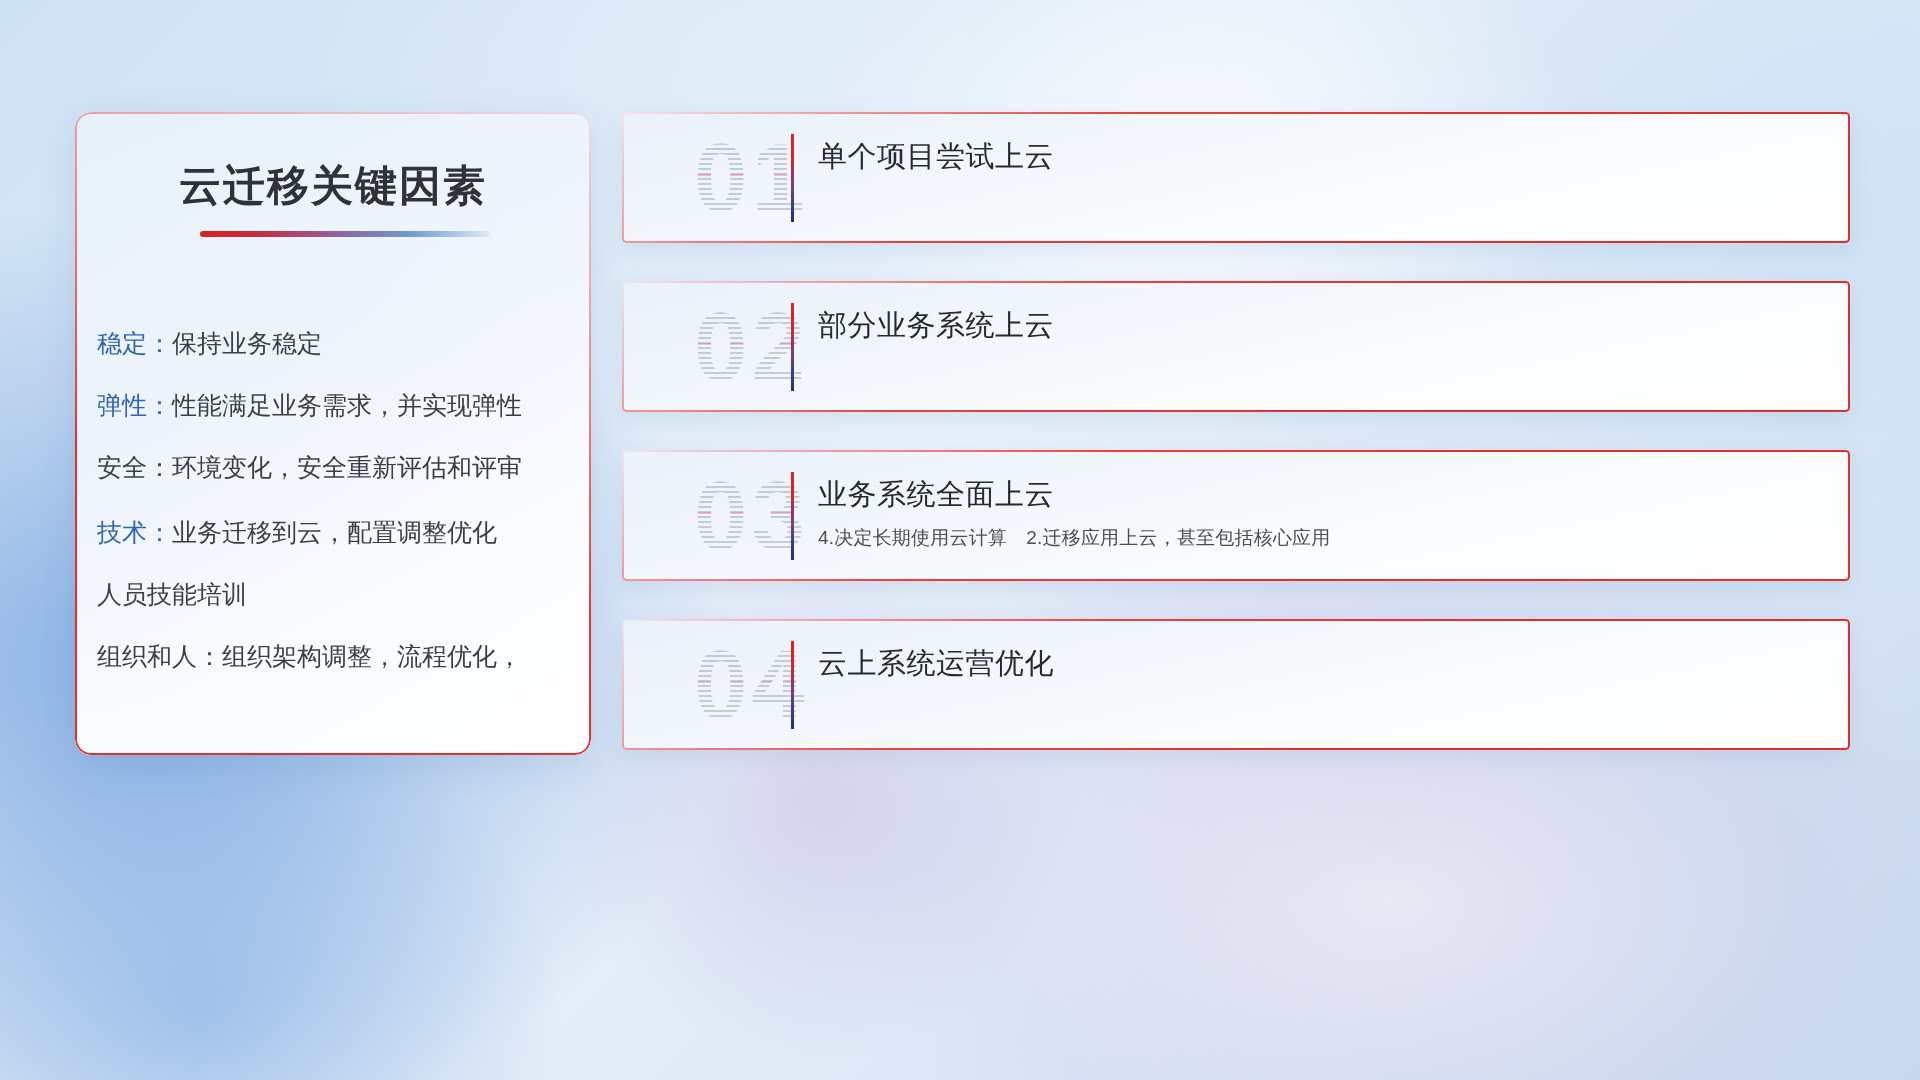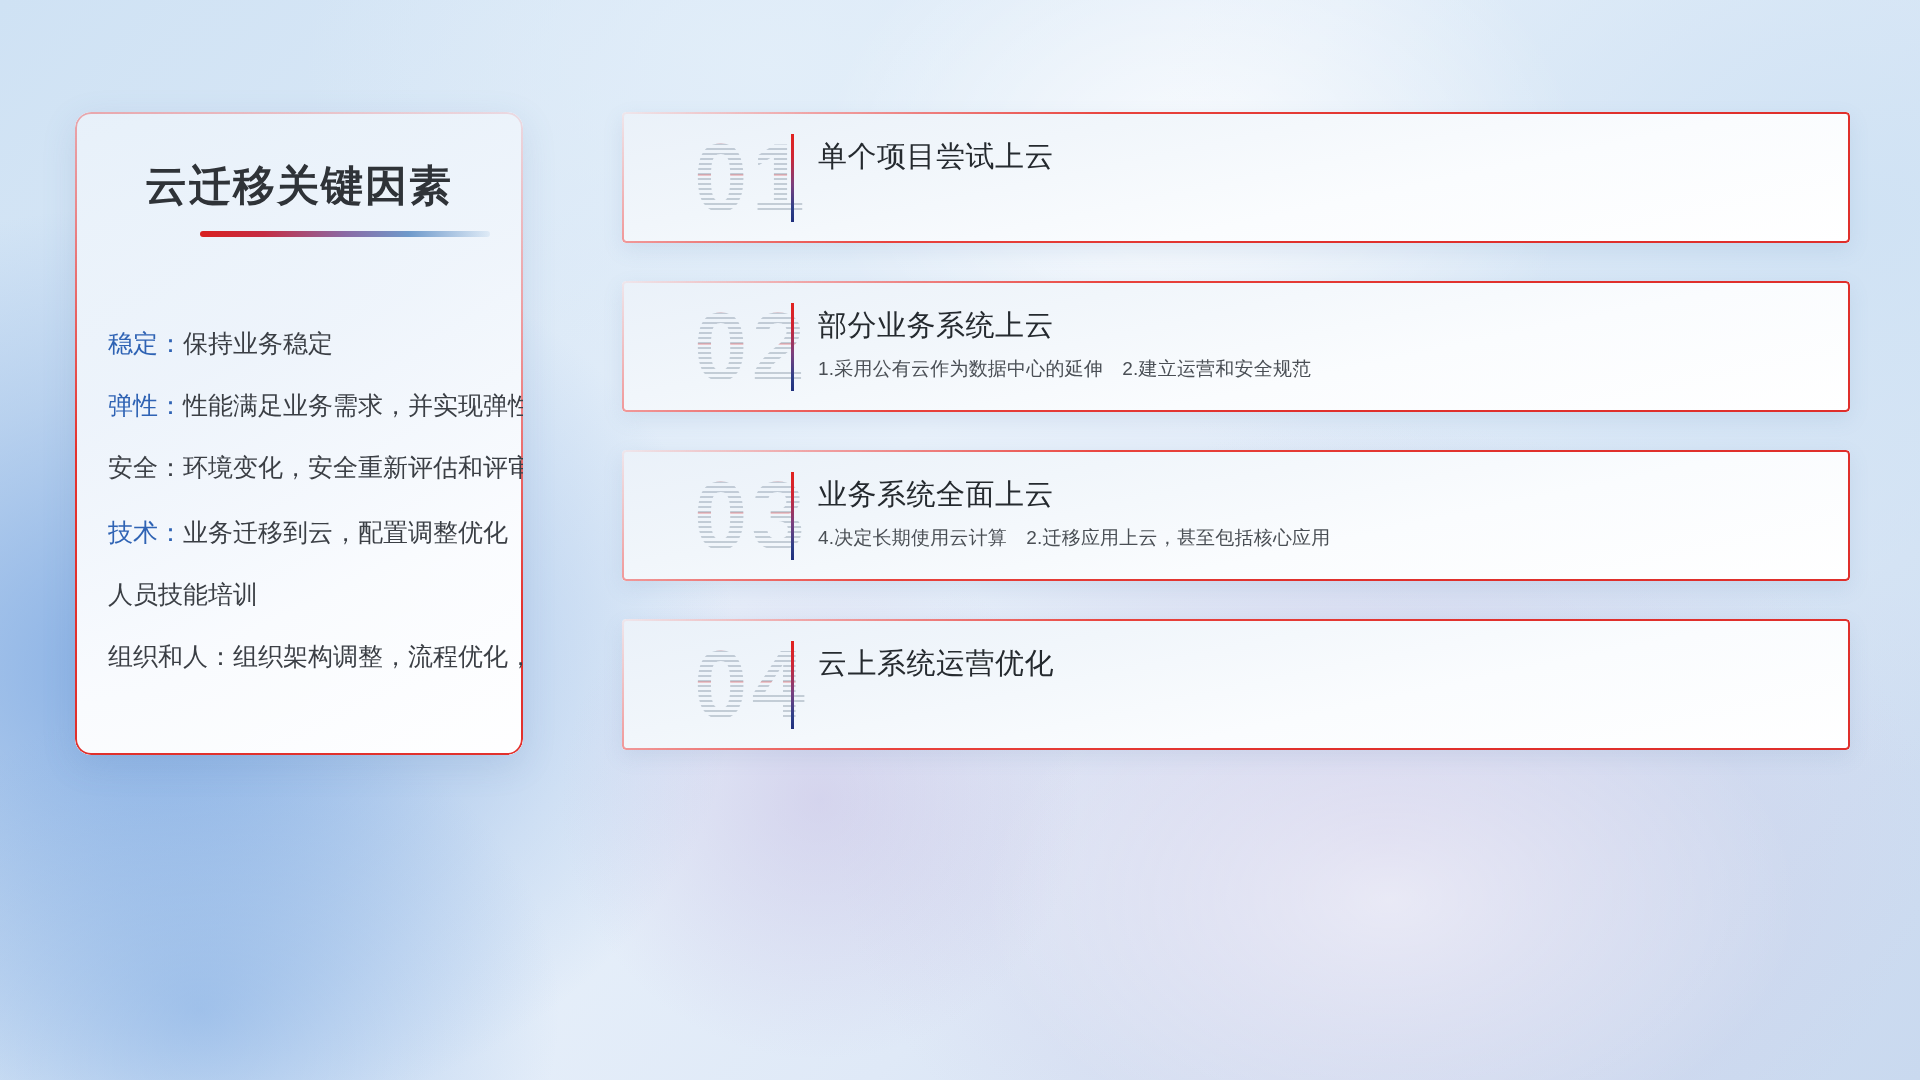--- a/index.html
+++ b/index.html
@@ -37,21 +37,21 @@
   .bloom.b3 { left: 980px; top: 640px; width: 820px; height: 520px;
     background: radial-gradient(closest-side, rgba(255,255,255,0.55), rgba(255,255,255,0)); }
   .bloom.b4 { left: 560px; top: 540px; width: 520px; height: 520px;
     background: radial-gradient(closest-side, rgba(190,175,220,0.40), rgba(190,175,220,0)); }
 
   
   #left-panel {
     position: absolute;
     left: 75px;
     top: 112px;
-    width: 448px;
+    width: 516px;
     height: 643px;
     border-radius: 16px;
     background: linear-gradient(160deg, rgba(232,241,250,0.96) 0%, rgba(241,246,252,0.93) 38%, rgba(252,253,255,0.97) 72%, rgba(255,255,255,0.99) 100%);
     box-shadow: 0 10px 34px rgba(90,125,175,0.16);
     overflow: hidden;
   }
   #left-panel::before {
     content: "";
     position: absolute;
     inset: 0;
@@ -81,21 +81,21 @@
     left: 125px;
     top: 119px;
     width: 290px;
     height: 6px;
     border-radius: 3px;
     background: linear-gradient(90deg, #d9201f 0%, #c52d44 22%, #8a6aa5 50%, #6f9acb 72%, rgba(175,205,233,0.25) 100%);
   }
 
   #factor-list {
     position: absolute;
-    left: 33px;
+    left: 22px;
     top: 200px;
     right: 20px;
   }
   .factor-row {
     display: block;
     font-size: 25px;
     line-height: 62px;
     color: #3b3f45;
     white-space: nowrap;
   }
@@ -274,21 +274,20 @@
         <div class="card-body">
           <div class="card-title">单个项目尝试上云</div>
         </div>
       </article>
       <article class="card">
         <div class="card-number">02</div>
         <div class="card-number-tint">02</div>
         <div class="card-divider"></div>
         <div class="card-body">
           <div class="card-title">部分业务系统上云</div>
-          <div class="card-desc">1.采用公有云作为数据中心的延伸　2.建立运营和安全规范</div>
         </div>
       </article>
       <article class="card">
         <div class="card-number">03</div>
         <div class="card-number-tint">03</div>
         <div class="card-divider"></div>
         <div class="card-body">
           <div class="card-title">业务系统全面上云</div>
           <div class="card-desc">4.决定长期使用云计算　2.迁移应用上云，甚至包括核心应用</div>
         </div>

